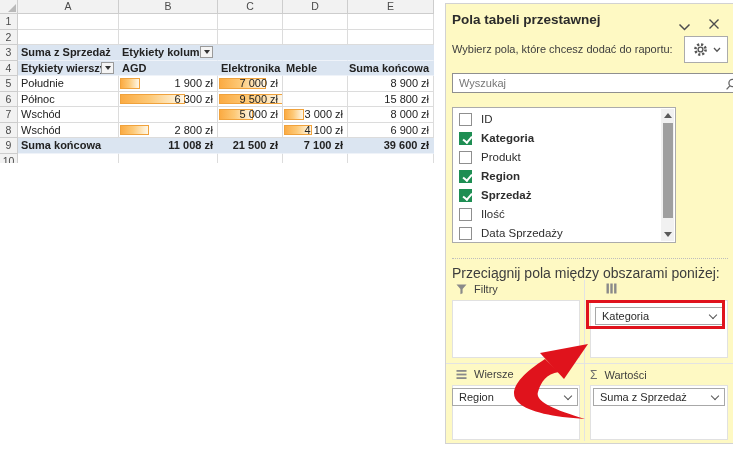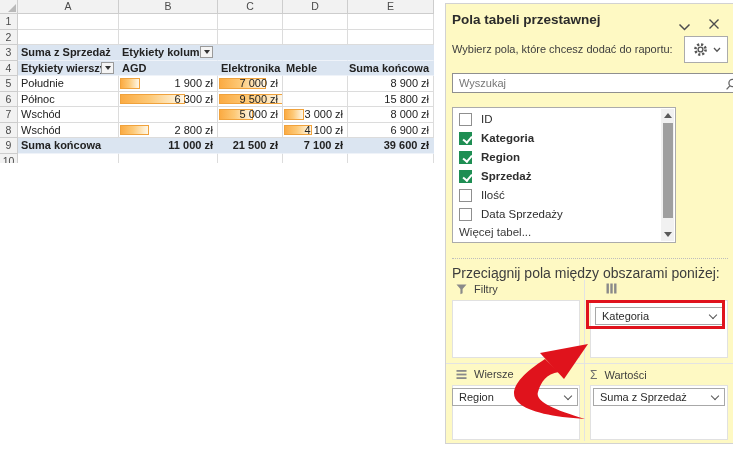--- a/index.html
+++ b/index.html
@@ -189,21 +189,21 @@
           <span class="val"></span>
         </div>
       <div class="c t-r">
           <i class="databar" style="width: 43.1579%;"></i>
           <span class="val">4 100 zł</span>
         </div>
       <div class="c t-r">6 900 zł</div>
 
       <div class="c hd">9</div>
       <div class="c blue t-l">Suma końcowa</div>
-      <div class="c blue t-r">11 000 zł</div>
+      <div class="c blue t-r">11 008 zł</div>
       <div class="c blue t-r">21 500 zł</div>
       <div class="c blue t-r">7 100 zł</div>
       <div class="c blue t-r">39 600 zł</div>
 
       <div class="c hd">10</div>
       <div class="c"></div>
       <div class="c"></div>
       <div class="c"></div>
       <div class="c"></div>
       <div class="c"></div>
@@ -249,20 +249,24 @@
 
     <div class="fieldlist">
       <div class="field-item">
           <span class="cb"></span>
           <span>ID</span>
         </div>
       <div class="field-item checked bold">
           <span class="cb"></span>
           <span>Kategoria</span>
         </div>
+      <div class="field-item">
+          <span class="cb"></span>
+          <span>Produkt</span>
+        </div>
       <div class="field-item checked bold">
           <span class="cb"></span>
           <span>Region</span>
         </div>
       <div class="field-item checked bold">
           <span class="cb"></span>
           <span>Sprzedaż</span>
         </div>
       <div class="field-item">
           <span class="cb"></span>

